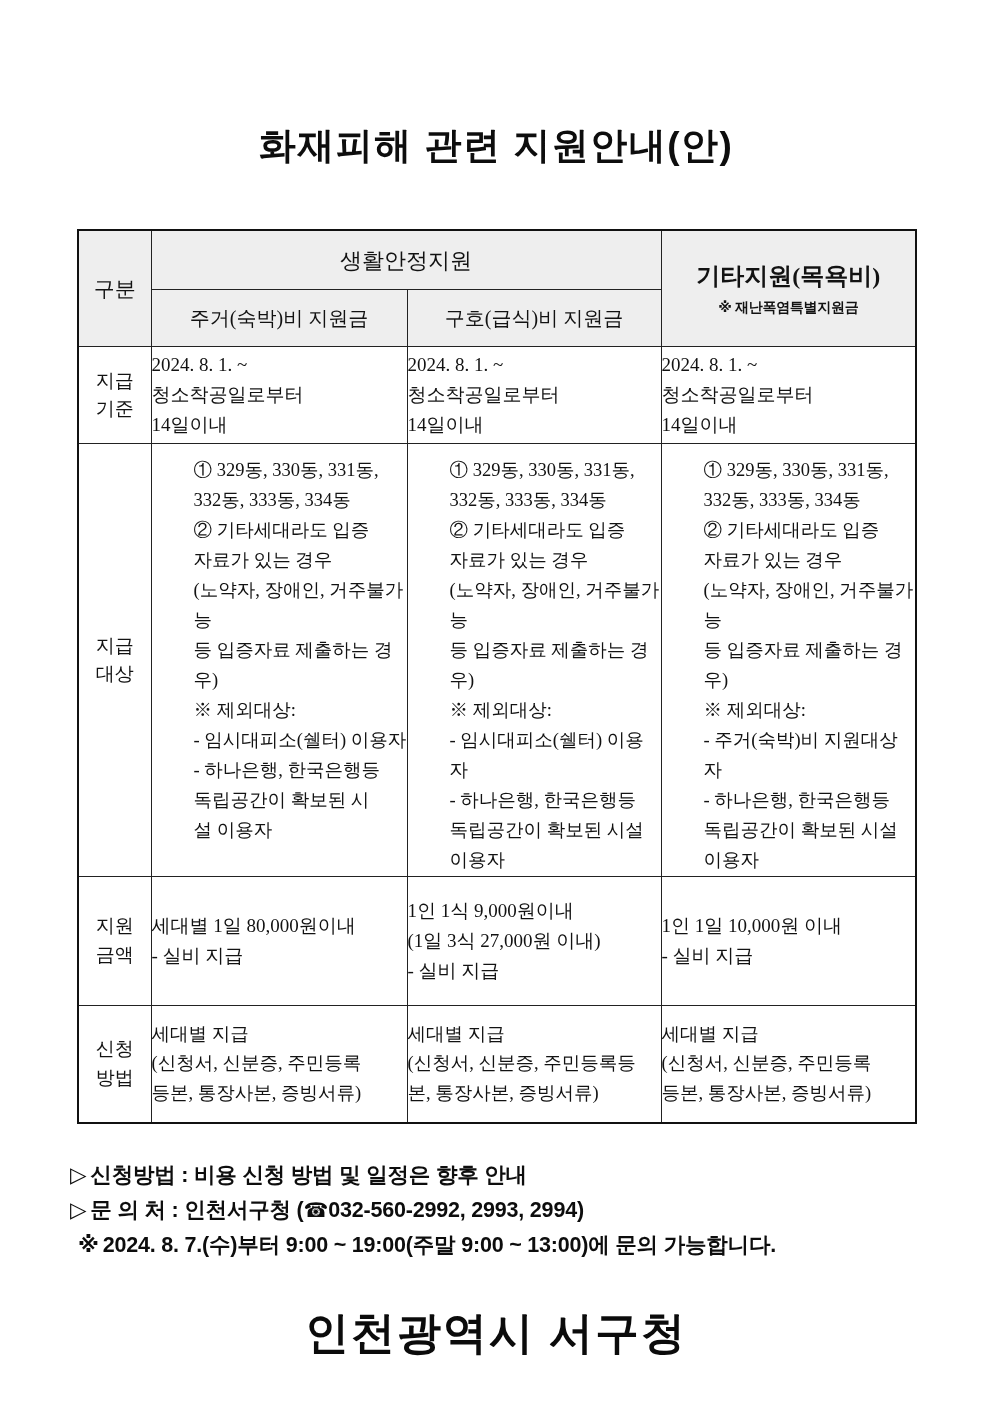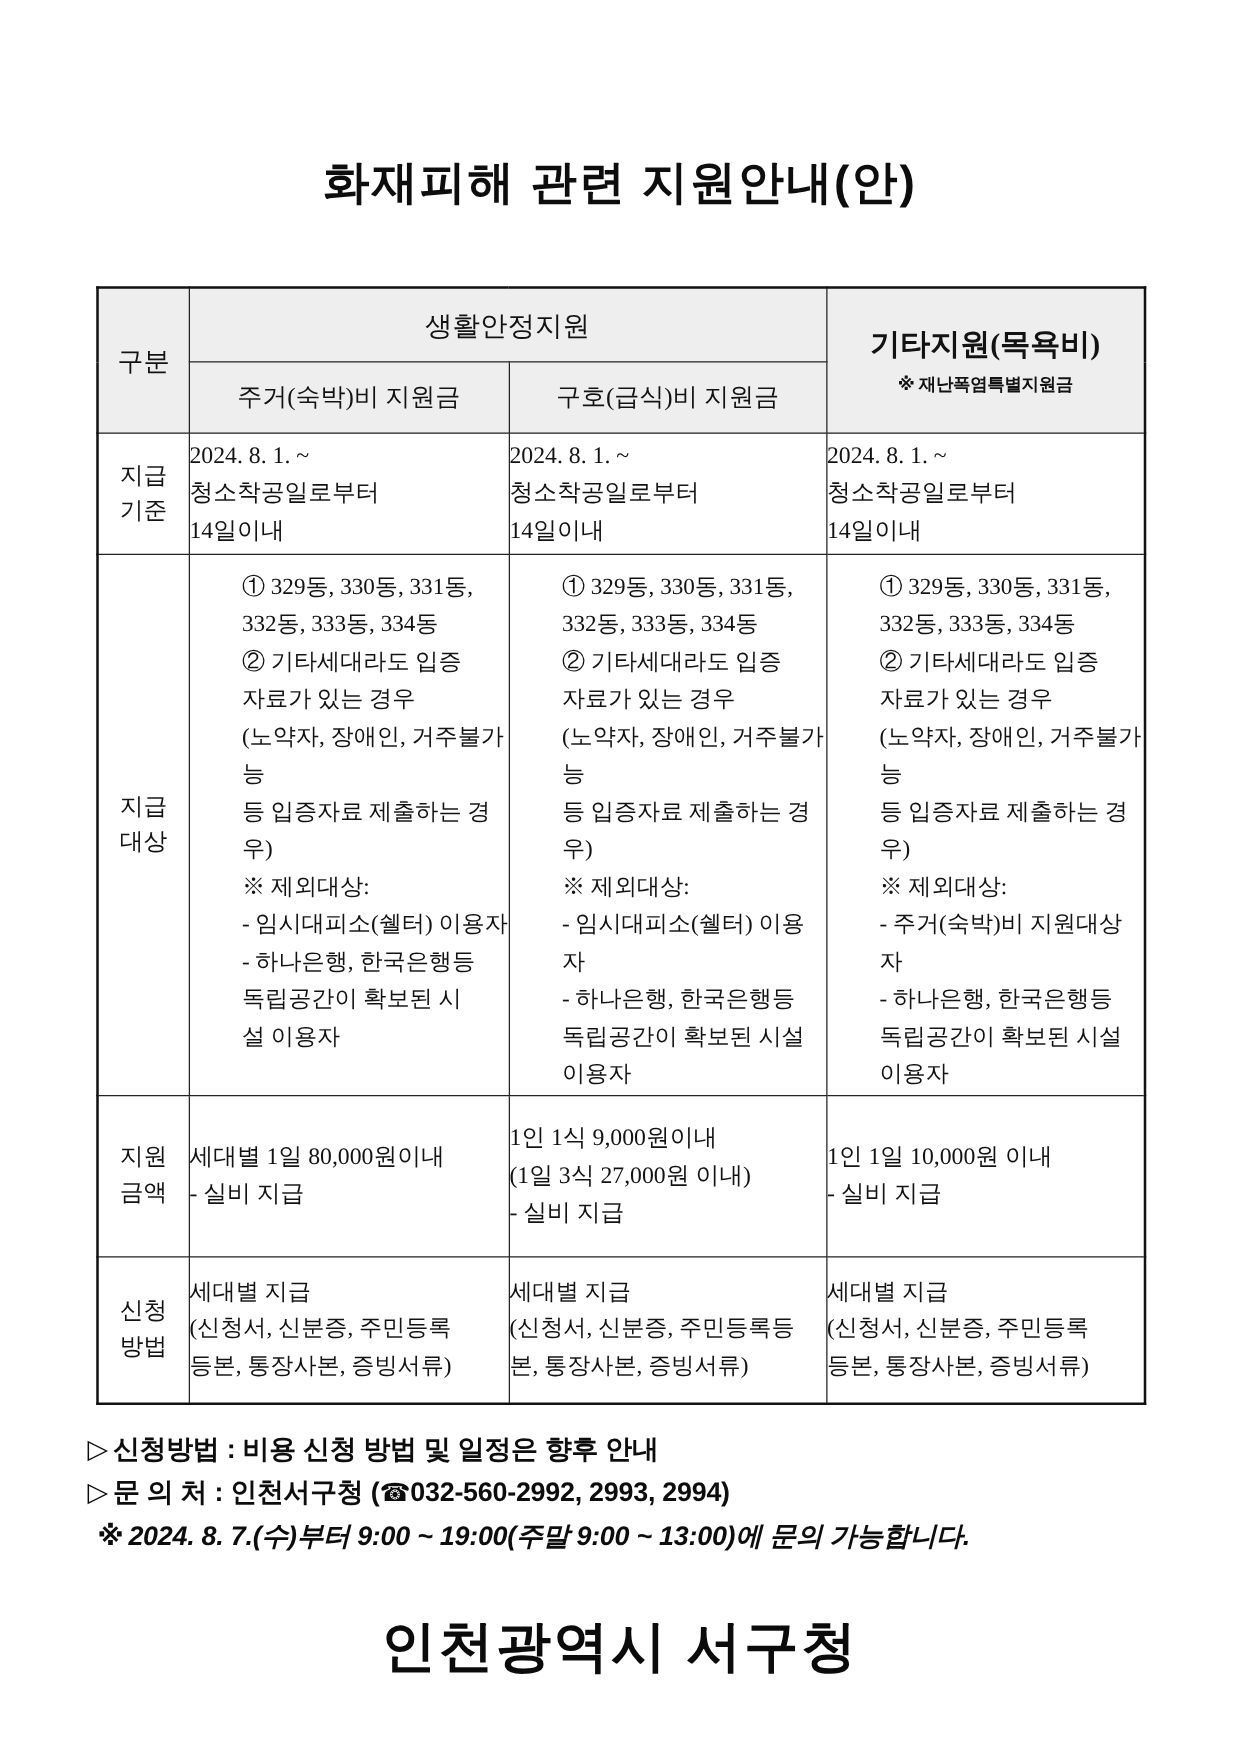--- a/index.html
+++ b/index.html
@@ -130,38 +130,37 @@
   .r-method td.cell {
     height: 116px;
     font-size: 18.5px;
     line-height: 1.6;
   }
 
   
   .notes {
     margin: 0 auto;
     width: 852px;
-    padding-top: 18px;
+    padding-top: 34px;
     font-family: "Liberation Sans", "DejaVu Sans", sans-serif;
   }
   .note-line {
     font-size: 21.5px;
     font-weight: 700;
     line-height: 1.62;
     letter-spacing: -0.2px;
     white-space: nowrap;
     color: #0d0d0d;
   }
   .note-line .marker {
     display: inline-block;
     margin-right: 4px;
   }
   .note-line.indent {
     padding-left: 8px;
-    font-style: italic;
   }
   .tel-glyph {
     font-family: "DejaVu Sans", sans-serif;
     font-size: 20px;
   }
 
   
   .agency {
     text-align: center;
     font-family: "Liberation Sans", "DejaVu Sans", sans-serif;

